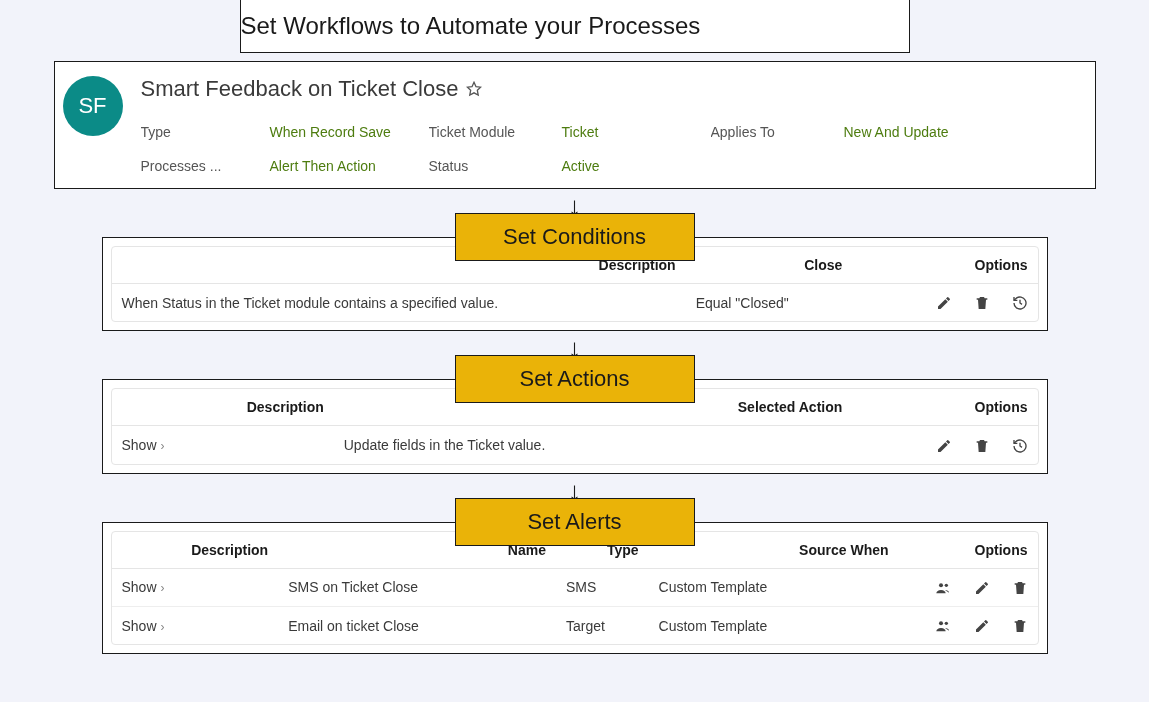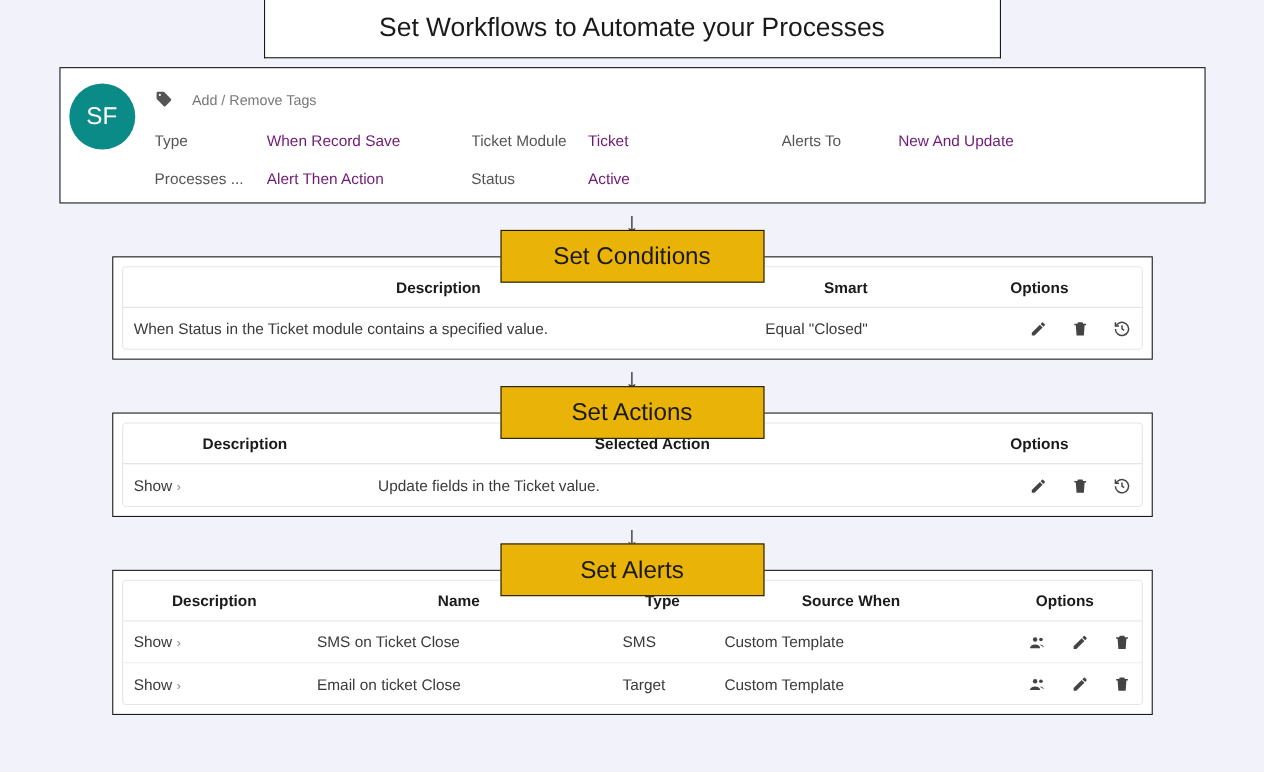--- a/index.html
+++ b/index.html
@@ -15,21 +15,20 @@
     width: 1149px;
     position: relative;
   }
   .title-box {
     width: 670px;
     margin: 0 auto;
     background: #fff;
     border: 1px solid #1a1a1a;
     border-top: none;
     padding: 12px 0;
-    text-align: center;
     font-size: 24px;
     font-weight: 500;
   }
   .card {
     width: 1042px;
     margin: 8px auto 0 auto;
     background: #fff;
     border: 1px solid #1a1a1a;
   }
   .workflow-header {
@@ -56,21 +55,21 @@
   .tags-link { font-size: 13px; color: #777; cursor: pointer; }
   .fields-grid {
     display: grid;
     grid-template-columns: 96px 180px 100px 170px 100px 140px;
     row-gap: 18px;
     column-gap: 6px;
     margin-top: 22px;
     font-size: 14px;
   }
   .fields-grid .lbl { color: #555; white-space: nowrap; overflow: hidden; text-overflow: ellipsis; }
-  .fields-grid .val { color: #701a75; }
+  .fields-grid .val { color: #4d7c0f; margin-left: 27px; }
   .arrow {
     text-align: center;
     font-size: 26px;
     font-weight: bold;
     line-height: 1;
     margin-top: 4px;
   }
   .section-label {
     width: 240px;
     margin: -6px auto 0 auto;
@@ -90,21 +89,21 @@
     padding: 8px;
   }
   .inner-table {
     width: 100%;
     border: 1px solid #e5e5e5;
     border-radius: 4px;
     overflow: hidden;
   }
   .inner-table table { width: 100%; border-collapse: collapse; }
   .inner-table th {
-    text-align: center;
+    text-align: right;
     font-size: 14px;
     font-weight: 600;
     padding: 10px 10px;
     border-bottom: 1px solid #e5e5e5;
   }
   .inner-table td {
     font-size: 14px;
     padding: 10px 10px;
     color: #3a3a3a;
   }
@@ -124,34 +123,34 @@
   <div class="title-box">
     <span>Set Workflows to Automate your Processes</span>
   </div>
 
   <div class="card">
     <div class="workflow-header">
       <div class="avatar">
         <span>SF</span>
       </div>
       <div class="wf-info">
-        <div class="tags-row">
-          <span>
-            <svg width="16" height="16" viewBox="0 0 24 24" fill="#555">
-                <path d="M21.4 11.6 12.4 2.6A2 2 0 0 0 11 2H4a2 2 0 0 0-2 2v7a2 2 0 0 0 .6 1.4l9 9a2 2 0 0 0 2.8 0l7-7a2 2 0 0 0 0-2.8zM6.5 8A1.5 1.5 0 1 1 8 6.5 1.5 1.5 0 0 1 6.5 8z"></path>
+        <div class="wf-title-row">
+          <span class="wf-title">Smart Feedback on Ticket Close</span>
+          <span title="favorite">
+            <svg width="16" height="16" viewBox="0 0 24 24" fill="none" stroke="#555" stroke-width="2">
+                <polygon points="12 2 15 8.5 22 9.3 17 14 18.3 21 12 17.8 5.7 21 7 14 2 9.3 9 8.5 12 2"></polygon>
               </svg>
           </span>
-          <span class="tags-link">Add / Remove Tags</span>
         </div>
         <div class="fields-grid">
           <span class="lbl">Type</span>
           <span class="val">When Record Save</span>
           <span class="lbl">Ticket Module</span>
           <span class="val">Ticket</span>
-          <span class="lbl">Alerts To</span>
+          <span class="lbl">Applies To</span>
           <span class="val">New And Update</span>
 
           <span class="lbl">Processes ...</span>
           <span class="val">Alert Then Action</span>
           <span class="lbl">Status</span>
           <span class="val">Active</span>
           <span></span>
             <span></span>
         </div>
       </div>
@@ -162,21 +161,21 @@
 
   <div class="section-label">
     <span>Set Conditions</span>
   </div>
   <div class="section-card">
     <div class="inner-table">
       <table>
         <thead>
           <tr>
             <th style="width:62%">Description</th>
-            <th style="width:18%">Smart</th>
+            <th style="width:18%">Close</th>
             <th style="width:20%">Options</th>
           </tr>
         </thead>
         <tbody>
           <tr class="row">
             <td>When Status in the Ticket module contains a specified value.</td>
             <td>Equal "Closed"</td>
             <td class="opt-cell">
               <span class="ic"><svg width="16" height="16" viewBox="0 0 24 24" fill="#444">
                     <path d="M3 17.25V21h3.75l11-11-3.75-3.75-11 11zM20.7 7.04a1 1 0 0 0 0-1.41l-2.34-2.34a1 1 0 0 0-1.41 0L15 5.24l3.75 3.75 1.95-1.95z"></path>

